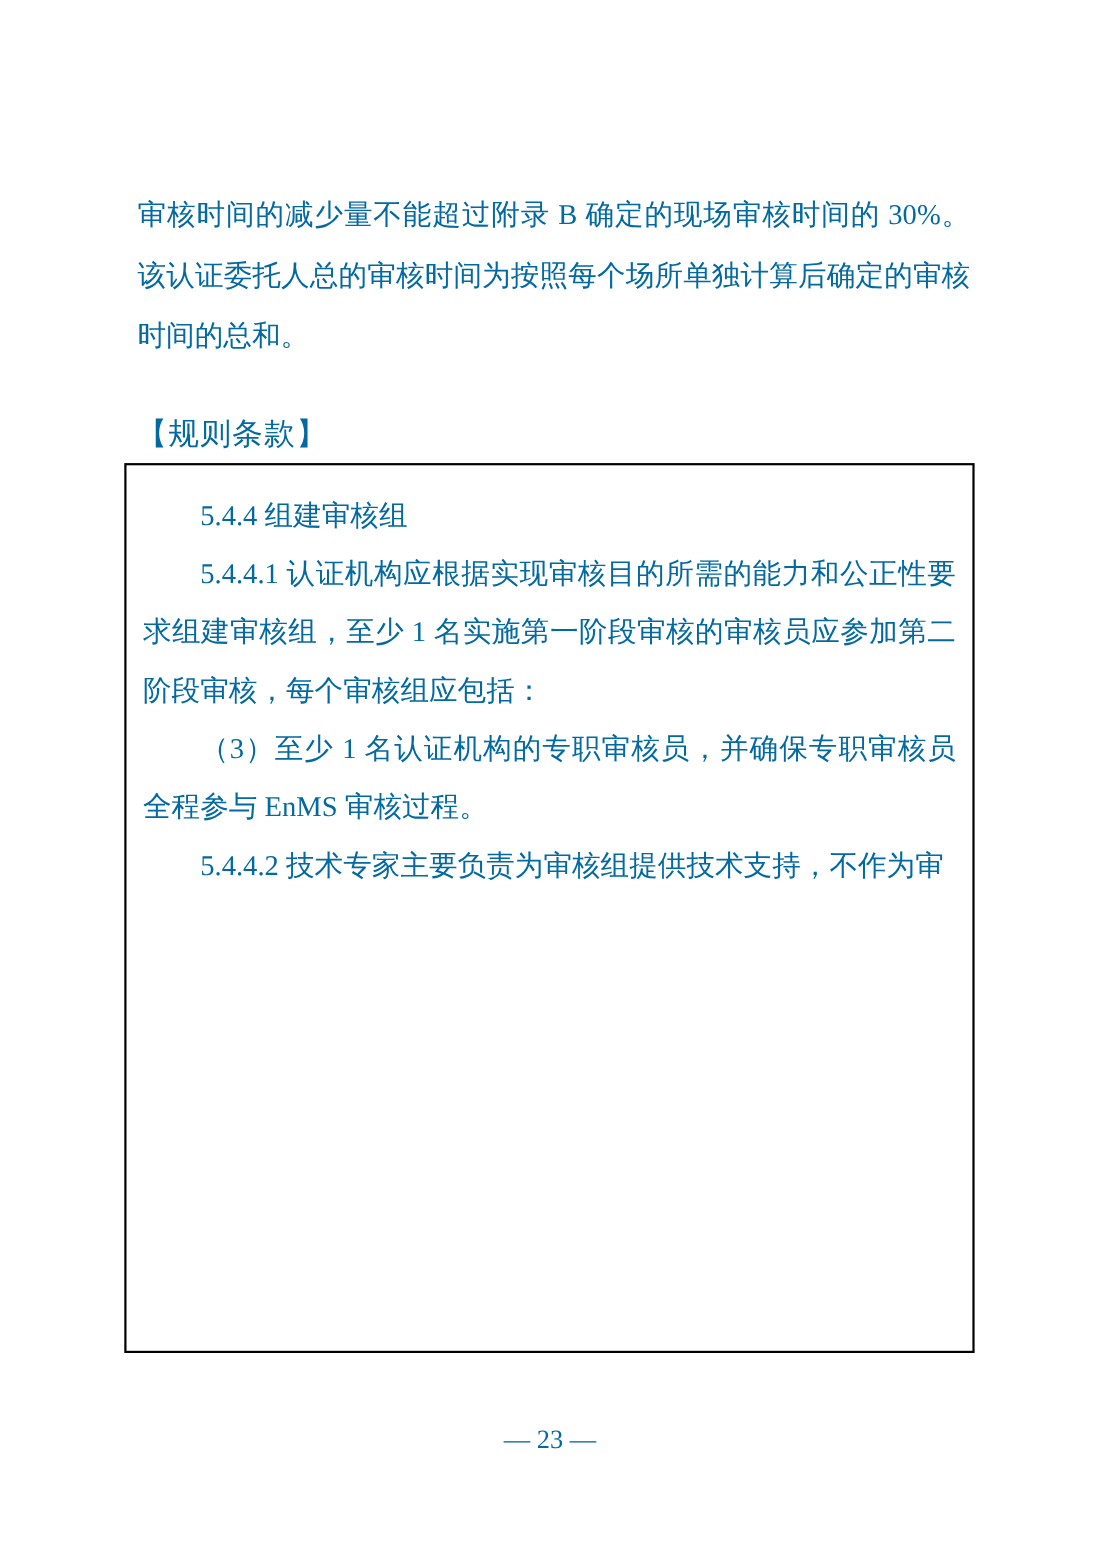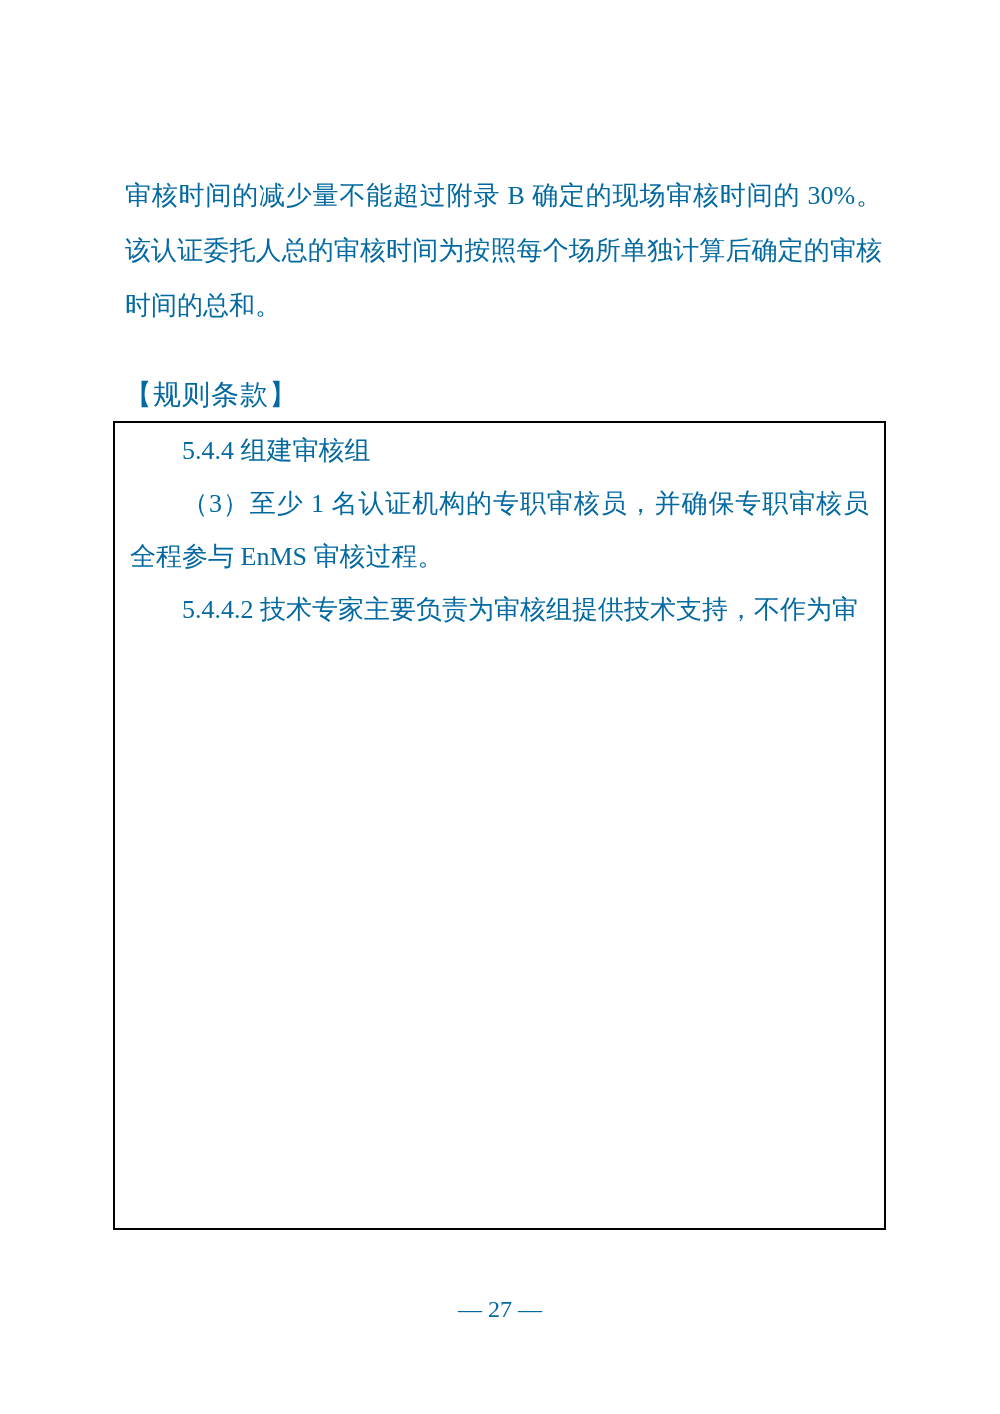--- a/index.html
+++ b/index.html
@@ -37,21 +37,21 @@
     letter-spacing: 1px;
   }
   .rule-box {
     position: absolute;
     left: 113px;
     top: 421px;
     width: 773px;
     height: 809px;
     border: 2px solid #000000;
     box-sizing: border-box;
-    padding: 1px 15px 0 15px;
+    padding: 19px 15px 0 15px;
     overflow: hidden;
   }
   .rule-box p {
     margin: 0;
     font-size: 26px;
     line-height: 53px;
     text-align: justify;
     text-justify: inter-character;
     text-indent: 2em;
   }
@@ -69,19 +69,20 @@
 <body>
 
 <div class="page">
 
   <div class="intro">审核时间的减少量不能超过附录 B 确定的现场审核时间的 30%。该认证委托人总的审核时间为按照每个场所单独计算后确定的审核时间的总和。</div>
 
   <div class="section-header">【规则条款】</div>
 
   <div class="rule-box">
     <p>5.4.4  组建审核组</p>
+    <p>5.4.4.1  认证机构应根据实现审核目的所需的能力和公正性要求组建审核组，至少 1 名实施第一阶段审核的审核员应参加第二阶段审核，每个审核组应包括：</p>
     <p>（3）至少 1 名认证机构的专职审核员，并确保专职审核员全程参与 EnMS 审核过程。</p>
     <p>5.4.4.2  技术专家主要负责为审核组提供技术支持，不作为审</p>
   </div>
 
-  <div class="page-number">— 27 —</div>
+  <div class="page-number">— 23 —</div>
 
 </div>
 
 </body></html>

